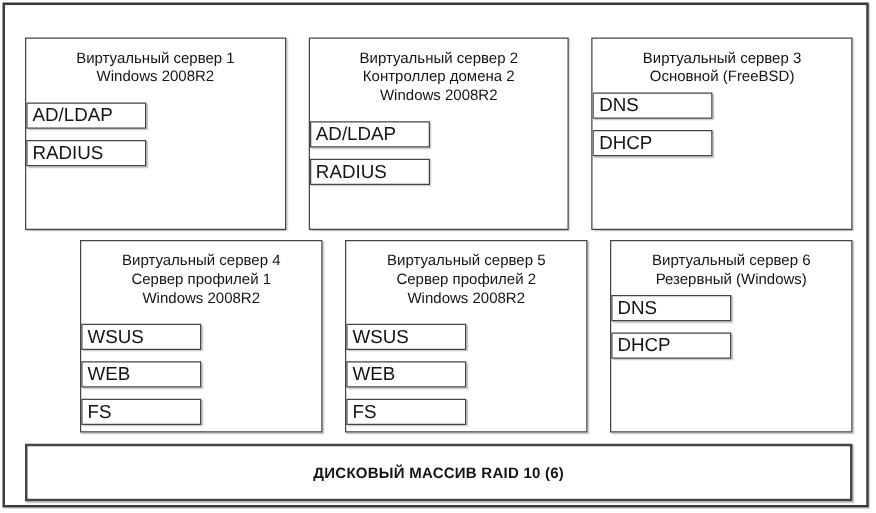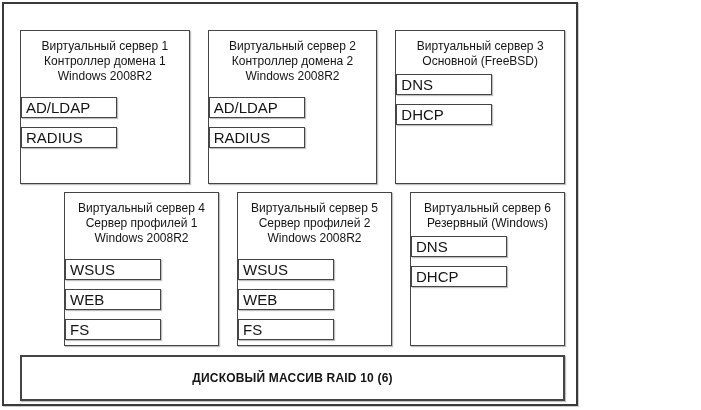--- a/index.html
+++ b/index.html
@@ -8,21 +8,21 @@
     --text:#141414;
     --bg:#ffffff;
   }
   html,body{margin:0;padding:0;}
   body{
     width:701px;height:410px;position:relative;background:var(--bg);
     font-family:"Liberation Sans", sans-serif;color:var(--text);
     overflow:hidden;
   }
   .frame{
-    position:absolute;left:2px;top:2px;width:576px;height:404px;
+    position:absolute;left:2px;top:2px;width:693px;height:404px;
     border:2px solid var(--frame);box-sizing:border-box;
     box-shadow:1px 1px 0 rgba(0,0,0,0.2);
   }
   .content{
     box-sizing:border-box;height:100%;
     padding:26px 11px 0 16px;
     display:flex;flex-direction:column;
   }
   .grid{display:flex;gap:18px;height:154px;}
   .grid.top{margin-bottom:8px;}
@@ -59,21 +59,20 @@
 <body>
 
 <div class="frame">
   <div class="content">
 
     <div class="grid top">
 
       <div class="server-box">
         <div class="server-title">
           <div>Виртуальный сервер 1</div>
-          <div>Контроллер домена 1</div>
           <div>Windows 2008R2</div>
         </div>
         <div class="services">
           <div class="service">AD/LDAP</div>
           <div class="service">RADIUS</div>
         </div>
       </div>
 
       <div class="server-box">
         <div class="server-title">

